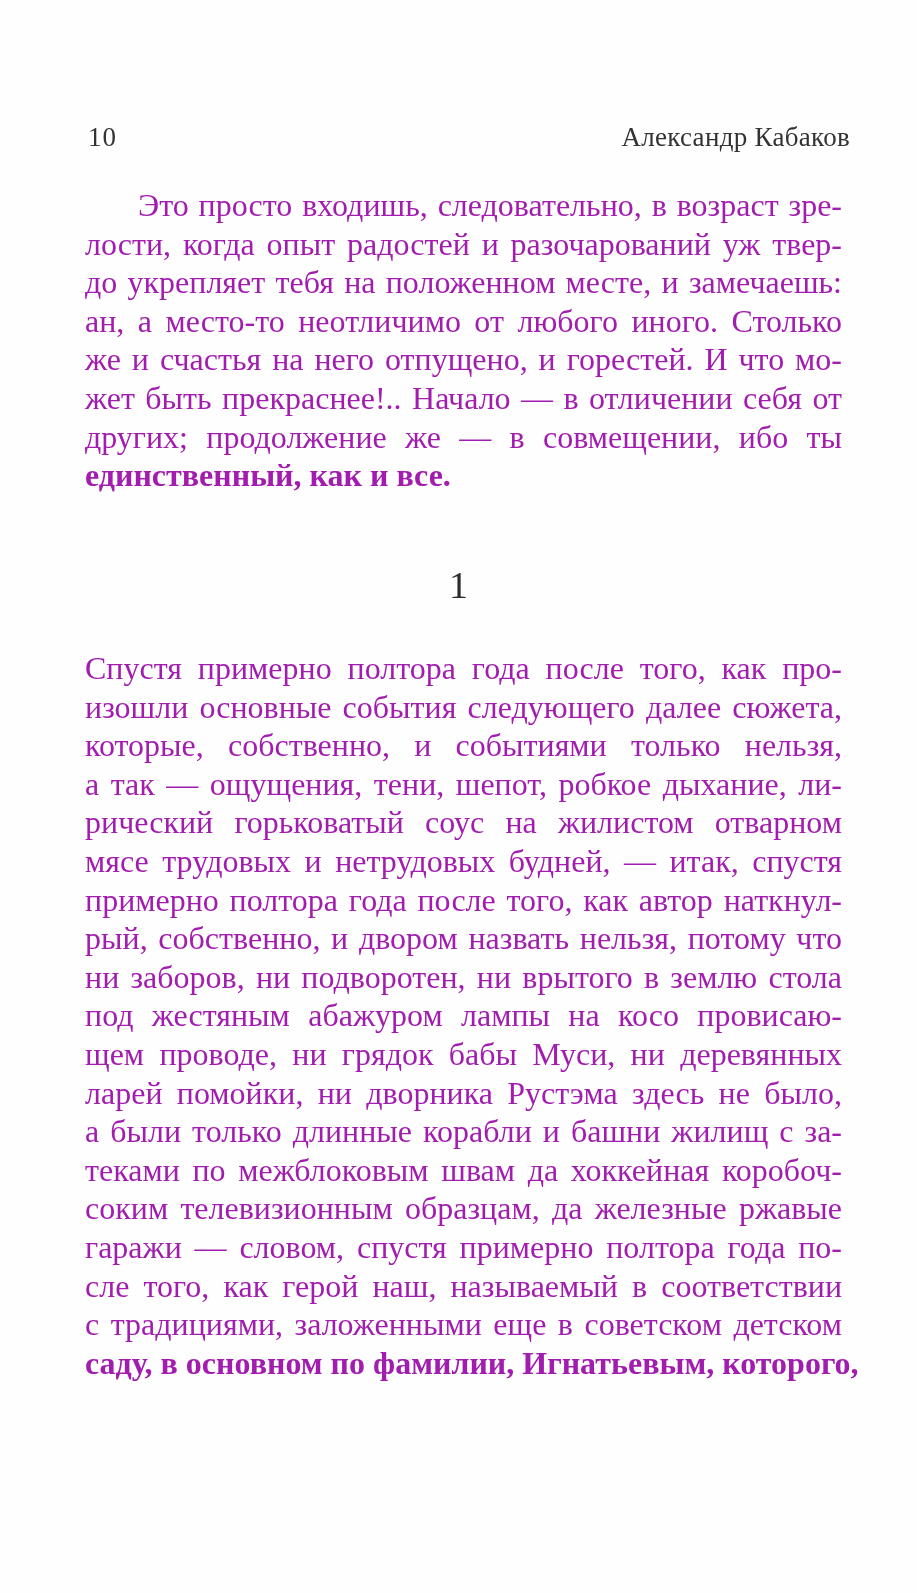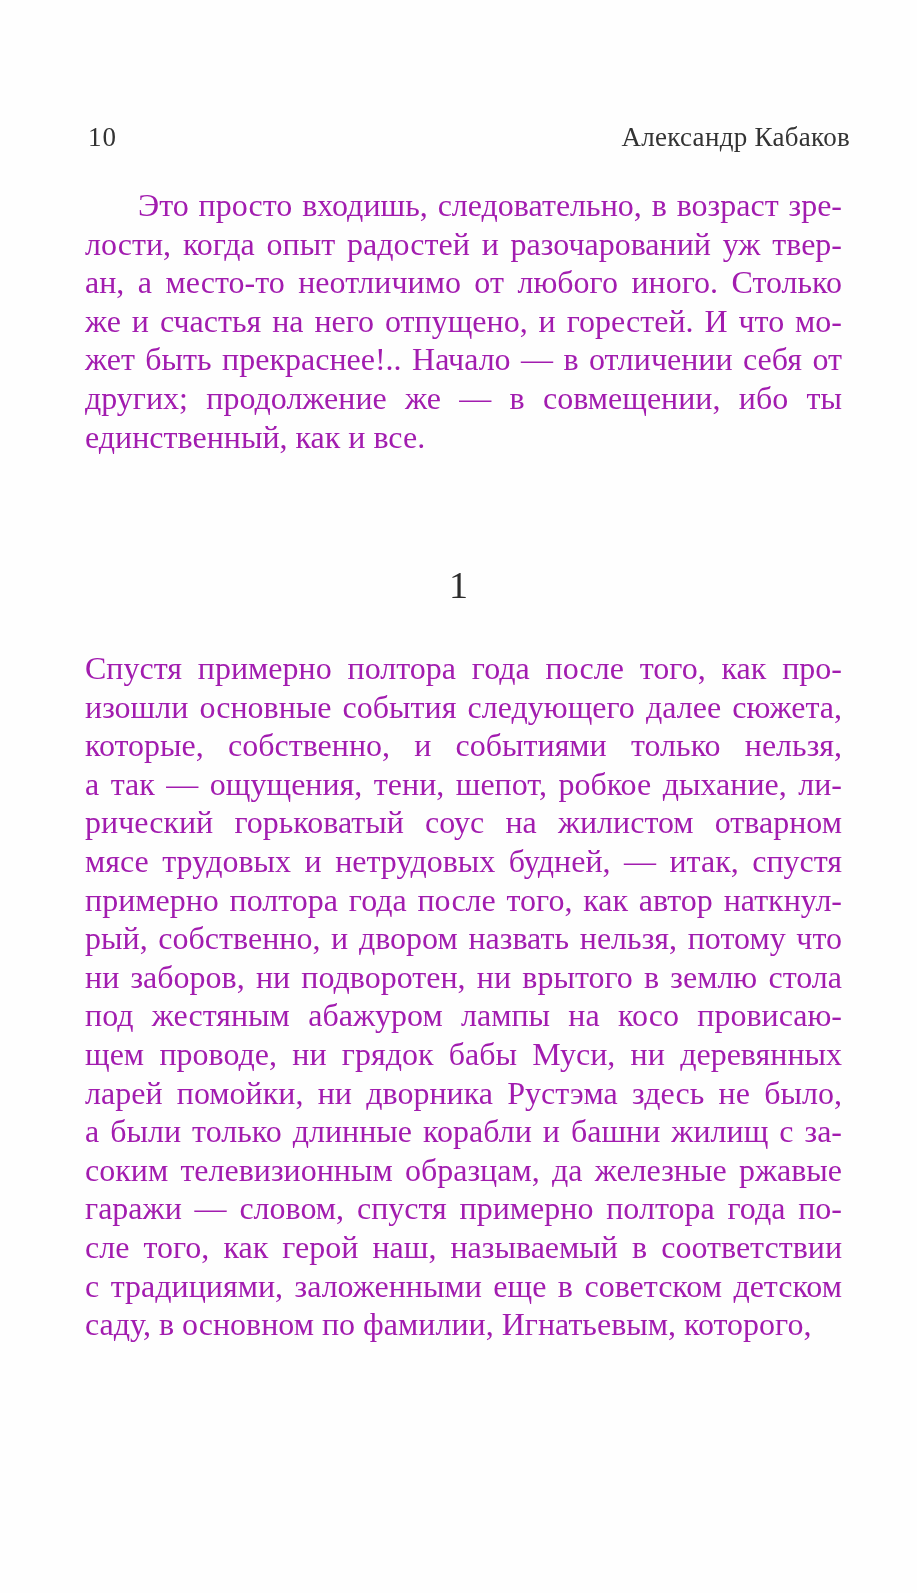--- a/index.html
+++ b/index.html
@@ -46,20 +46,21 @@
     text-align: justify;
     text-align-last: justify;
     -moz-text-align-last: justify;
     white-space: nowrap;
     overflow: visible;
   }
   
   .tline.last {
     text-align: center;
     text-align-last: left;
+    font-weight: bold;
     -moz-text-align-last: left;
   }
   
   .indent-first .tline:first-child {
     padding-left: 53px;
   }
 
   .chapter-heading {
     position: absolute;
     top: 563px;
@@ -77,20 +78,21 @@
 <div class="book-page">
 
   <div class="page-header">
     <span class="page-number">10</span>
     <span class="running-head">Александр Кабаков</span>
   </div>
 
   <div class="text-block opening-paragraph indent-first">
       <div class="tline">Это просто входишь, следовательно, в возраст зре-</div>
       <div class="tline">лости, когда опыт радостей и разочарований уж твер-</div>
+      <div class="tline">до укрепляет тебя на положенном месте, и замечаешь:</div>
       <div class="tline">ан, а место-то неотличимо от любого иного. Столько</div>
       <div class="tline">же и счастья на него отпущено, и горестей. И что мо-</div>
       <div class="tline">жет быть прекраснее!.. Начало — в отличении себя от</div>
       <div class="tline">других; продолжение же — в совмещении, ибо ты</div>
       <div class="tline last">единственный, как и все.</div>
     </div>
 
   <div class="chapter-heading">1</div>
 
   <div class="text-block chapter-paragraph">
@@ -100,20 +102,21 @@
       <div class="tline">а так — ощущения, тени, шепот, робкое дыхание, ли-</div>
       <div class="tline">рический горьковатый соус на жилистом отварном</div>
       <div class="tline">мясе трудовых и нетрудовых будней, — итак, спустя</div>
       <div class="tline">примерно полтора года после того, как автор наткнул-</div>
       <div class="tline">рый, собственно, и двором назвать нельзя, потому что</div>
       <div class="tline">ни заборов, ни подворотен, ни врытого в землю стола</div>
       <div class="tline">под жестяным абажуром лампы на косо провисаю-</div>
       <div class="tline">щем проводе, ни грядок бабы Муси, ни деревянных</div>
       <div class="tline">ларей помойки, ни дворника Рустэма здесь не было,</div>
       <div class="tline">а были только длинные корабли и башни жилищ с за-</div>
+      <div class="tline">теками по межблоковым швам да хоккейная коробоч-</div>
       <div class="tline">соким телевизионным образцам, да железные ржавые</div>
       <div class="tline">гаражи — словом, спустя примерно полтора года по-</div>
       <div class="tline">сле того, как герой наш, называемый в соответствии</div>
       <div class="tline">с традициями, заложенными еще в советском детском</div>
       <div class="tline last">саду, в основном по фамилии, Игнатьевым, которого,</div>
     </div>
 
 </div>
 
 </body></html>

